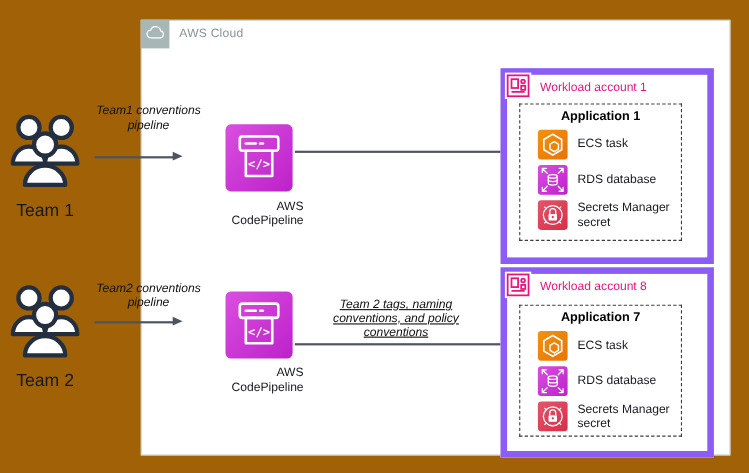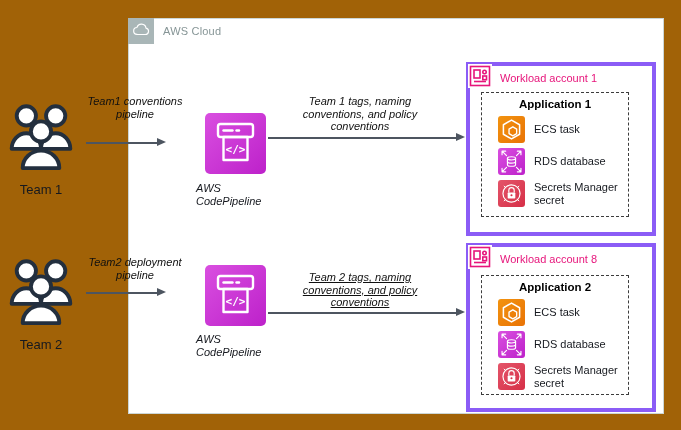--- a/index.html
+++ b/index.html
@@ -7,34 +7,34 @@
     position:relative;width:681px;height:430px;background:#a16207;
     font-family:"Liberation Sans",sans-serif;color:#16191f;overflow:hidden;
   }
   
   .cloud-box{position:absolute;left:128px;top:18px;width:534px;height:394px;border:1px solid #ccd6d6;background:#fff;}
   .cloud-tab{position:absolute;left:-1px;top:-1px;display:flex;align-items:center;}
   .cloud-tab .sq{width:26px;height:26px;background:#a9b6b7;display:flex;align-items:center;justify-content:center;}
   .cloud-tab .lbl{margin-left:9px;font-size:11px;color:#869596;letter-spacing:.2px;}
   
   .team-node{position:absolute;width:66px;text-align:center;}
-  .team-node .tlabel{font-size:13px;color:#16191f;margin-top:6px;}
+  .team-node .tlabel{font-size:16px;color:#16191f;margin-top:6px;}
   
   .big-icon{position:absolute;width:61px;height:61px;border-radius:5px;
     background:linear-gradient(135deg,#d94fe0 0%,#bd21ca 100%);
     display:flex;align-items:center;justify-content:center;}
-  .node-label{position:absolute;width:80px;text-align:left;font-size:11px;line-height:13px;color:#16191f;font-style:italic;}
+  .node-label{position:absolute;width:80px;text-align:right;font-size:11px;line-height:13px;color:#16191f;}
   
   .arrow{position:absolute;height:1.5px;background:#4d5560;}
   .arrowhead{position:absolute;right:-8px;top:-4px;width:0;height:0;
     border-left:9px solid #4d5560;border-top:4.7px solid transparent;border-bottom:4.7px solid transparent;}
   
   .annotation{position:absolute;font-style:italic;font-size:11px;line-height:12.5px;text-align:center;color:#101010;}
   
-  .account{position:absolute;left:466px;width:182px;border:4px solid #8b5cf6;background:#fff;}
+  .account{position:absolute;left:455px;width:182px;border:6px solid #8b5cf6;background:#fff;}
   .account .acct-icon{position:absolute;left:-2px;top:-2px;width:24px;height:24px;background:#fff;}
   .account .acct-title{position:absolute;left:30px;top:6px;font-size:11px;color:#e7157b;white-space:nowrap;}
   .appbox{position:absolute;left:11px;width:146px;border:1.5px dashed #3c3c3c;background:#fff;}
   .app-title{text-align:center;font-size:11.5px;font-weight:bold;color:#000;margin-top:5px;}
   .app-items{display:flex;flex-direction:column;gap:5px;padding:6px 0 0 16px;}
   .res-row{display:flex;align-items:center;gap:9px;}
   .res-icon{width:27px;height:27px;border-radius:3px;flex:0 0 27px;display:flex;align-items:center;justify-content:center;}
   .res-icon.ecs{background:linear-gradient(135deg,#f2930f 0%,#e97305 100%);}
   .res-icon.rds{background:linear-gradient(135deg,#d94fe0 0%,#bd21ca 100%);}
   .res-icon.sec{background:linear-gradient(135deg,#e4556a 0%,#d62f47 100%);}
@@ -79,21 +79,20 @@
     <svg width="61" height="61" viewBox="0 0 61 61" fill="none" stroke="#ffffff" stroke-width="2.4" stroke-linejoin="round">
       <rect x="13" y="11" width="35" height="13" rx="2.5"></rect>
       <path d="M18.5 17.5 h9" stroke-linecap="round"></path>
       <path d="M31.5 17.5 h2.5" stroke-linecap="round"></path>
       <rect x="18.5" y="24" width="24" height="23"></rect>
       <text x="30.5" y="40" font-size="11" font-weight="bold" fill="#ffffff" stroke="none" text-anchor="middle" font-family="'DejaVu Sans Mono',monospace">&lt;/&gt;</text>
     </svg>
   </div>
   <div class="node-label" style="left:196px;top:182px;">AWS CodePipeline</div>
 
-  <div class="annotation" style="left:288px;top:95px;width:144px;">Team 1 tags, naming conventions, and policy conventions</div>
   <div class="arrow" style="left:268px;top:137px;width:189px;">
       <span class="arrowhead"></span>
     </div>
 
   <div class="account" style="top:62px;height:166px;">
     <span class="acct-icon">
       <svg width="24" height="24" viewBox="0 0 24 24" fill="none" stroke="#e7157b" stroke-width="1.6">
         <rect x="2.5" y="2.5" width="19" height="19"></rect>
         <rect x="6" y="6" width="6" height="8"></rect>
         <circle cx="16.5" cy="8" r="1.7"></circle>
@@ -151,21 +150,21 @@
         <path d="M4 53 a16 17 0 0 1 32 0 Z" fill="#fff"></path>
         <circle cx="52" cy="17" r="10.5" fill="#fff"></circle>
         <path d="M36 53 a16 17 0 0 1 32 0 Z" fill="#fff"></path>
         <path d="M16 74 a20 19 0 0 1 40 0 Z" fill="#fff"></path>
         <circle cx="36" cy="34" r="11" fill="#fff"></circle>
       </svg>
     </span>
     <div class="tlabel">Team 2</div>
   </div>
 
-  <div class="annotation" style="left:76px;top:256px;width:118px;">Team2 deployment pipeline</div>
+  <div class="annotation" style="left:76px;top:256px;width:118px;">Team2 conventions pipeline</div>
   <div class="arrow" style="left:86px;top:292px;width:72px;">
       <span class="arrowhead"></span>
     </div>
 
   <div class="big-icon" style="left:205px;top:265px;">
     <svg width="61" height="61" viewBox="0 0 61 61" fill="none" stroke="#ffffff" stroke-width="2.4" stroke-linejoin="round">
       <rect x="13" y="11" width="35" height="13" rx="2.5"></rect>
       <path d="M18.5 17.5 h9" stroke-linecap="round"></path>
       <path d="M31.5 17.5 h2.5" stroke-linecap="round"></path>
       <rect x="18.5" y="24" width="24" height="23"></rect>
@@ -184,21 +183,21 @@
       <svg width="24" height="24" viewBox="0 0 24 24" fill="none" stroke="#e7157b" stroke-width="1.6">
         <rect x="2.5" y="2.5" width="19" height="19"></rect>
         <rect x="6" y="6" width="6" height="8"></rect>
         <circle cx="16.5" cy="8" r="1.7"></circle>
         <rect x="14.8" y="12" width="3.7" height="3.7"></rect>
         <path d="M6 17.5 h12"></path>
       </svg>
     </span>
     <span class="acct-title">Workload account 8</span>
     <div class="appbox" style="top:28px;height:118px;">
-      <div class="app-title">Application 2</div>
+      <div class="app-title">Application 7</div>
       <div class="app-items">
         <div class="res-row">
           <span class="res-icon ecs">
             <svg width="27" height="27" viewBox="0 0 60 60" fill="none" stroke="#ffffff" stroke-width="3.4" stroke-linejoin="round">
               <path d="M30 9 L48 19.5 V40.5 L30 51 L12 40.5 V19.5 Z"></path>
               <path d="M33 24 L41.5 29 V39 L33 44 L24.5 39 V29 Z" stroke-width="3"></path>
             </svg>
           </span>
           <span class="res-label">ECS task</span>
         </div>

